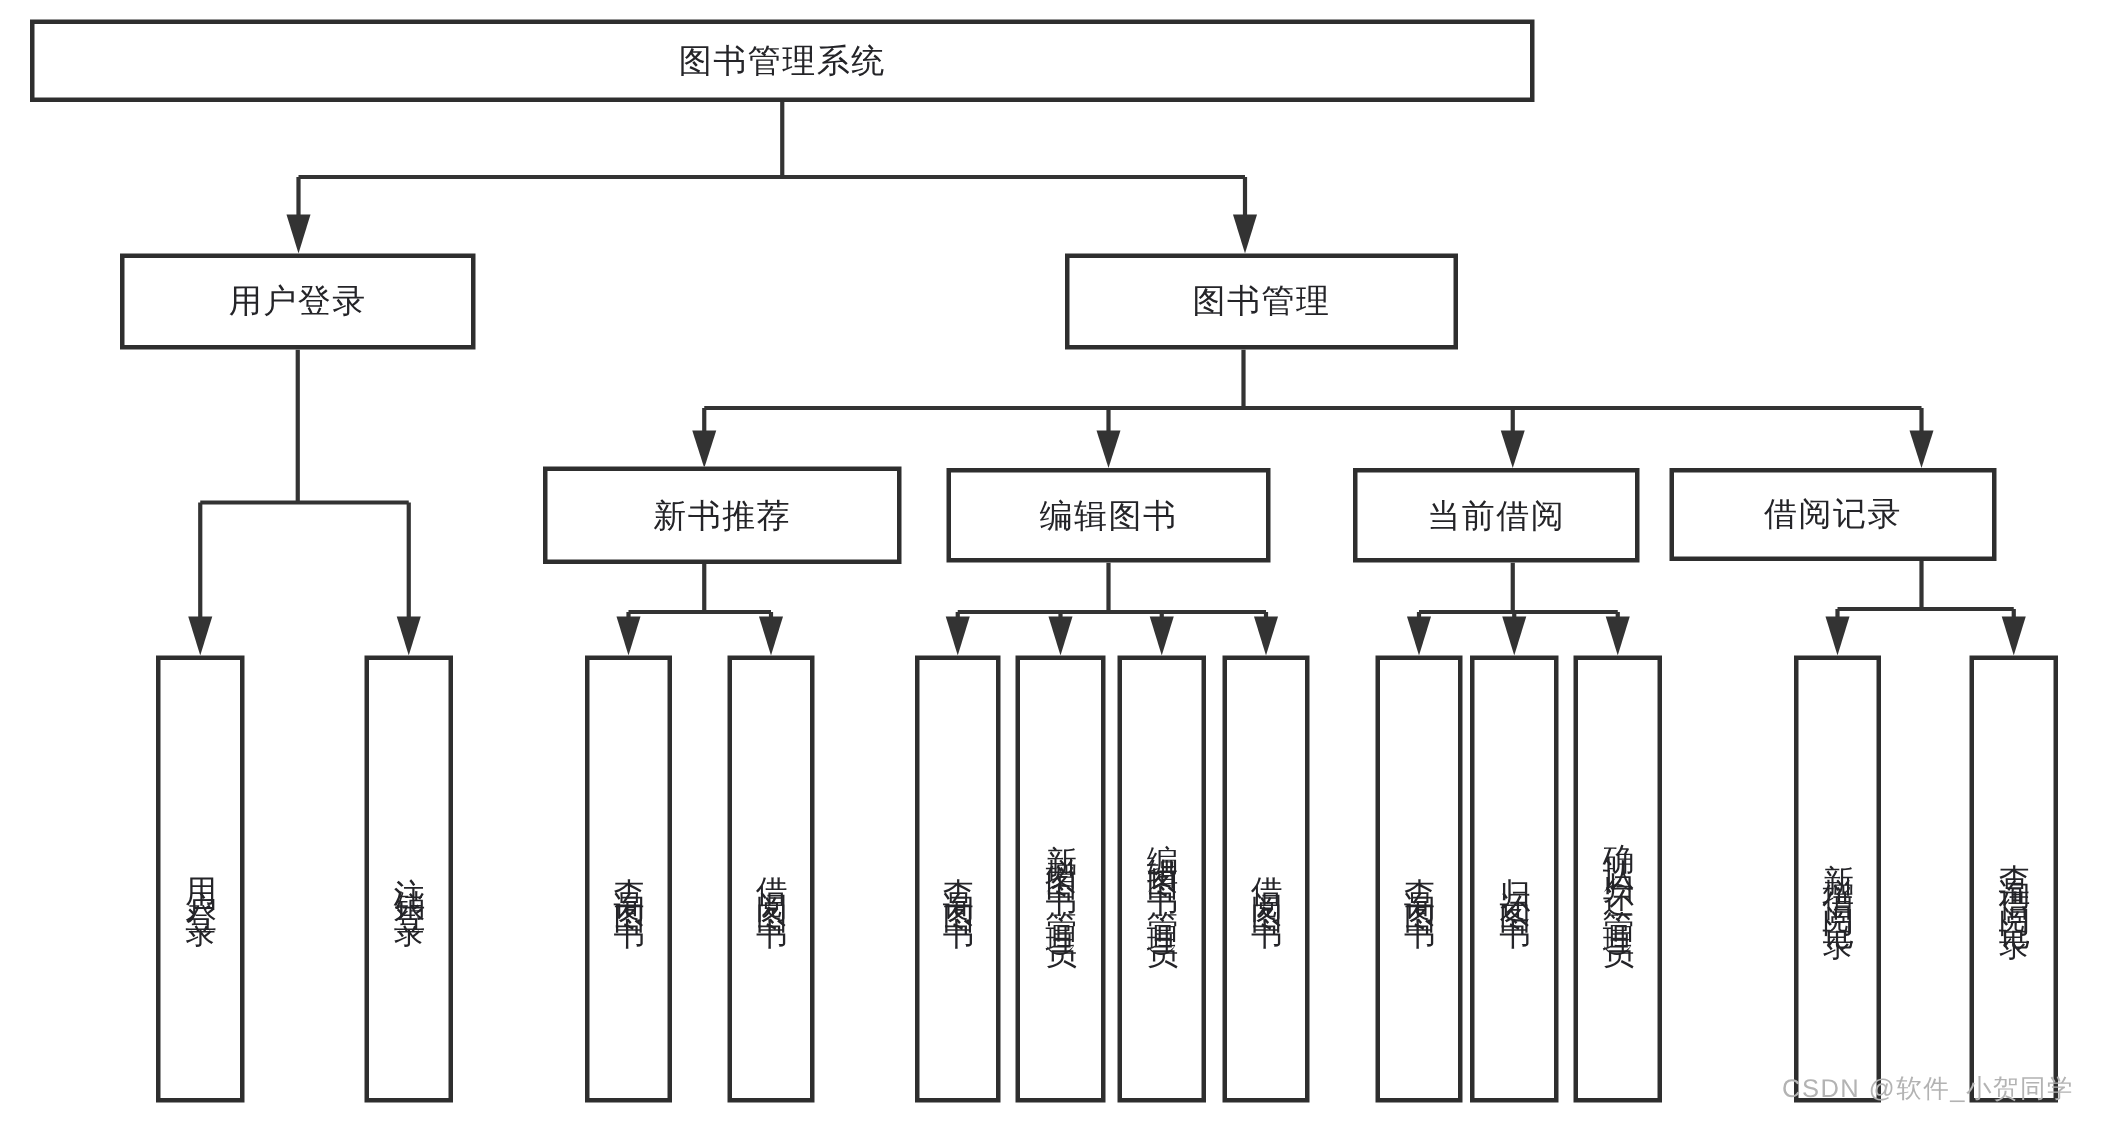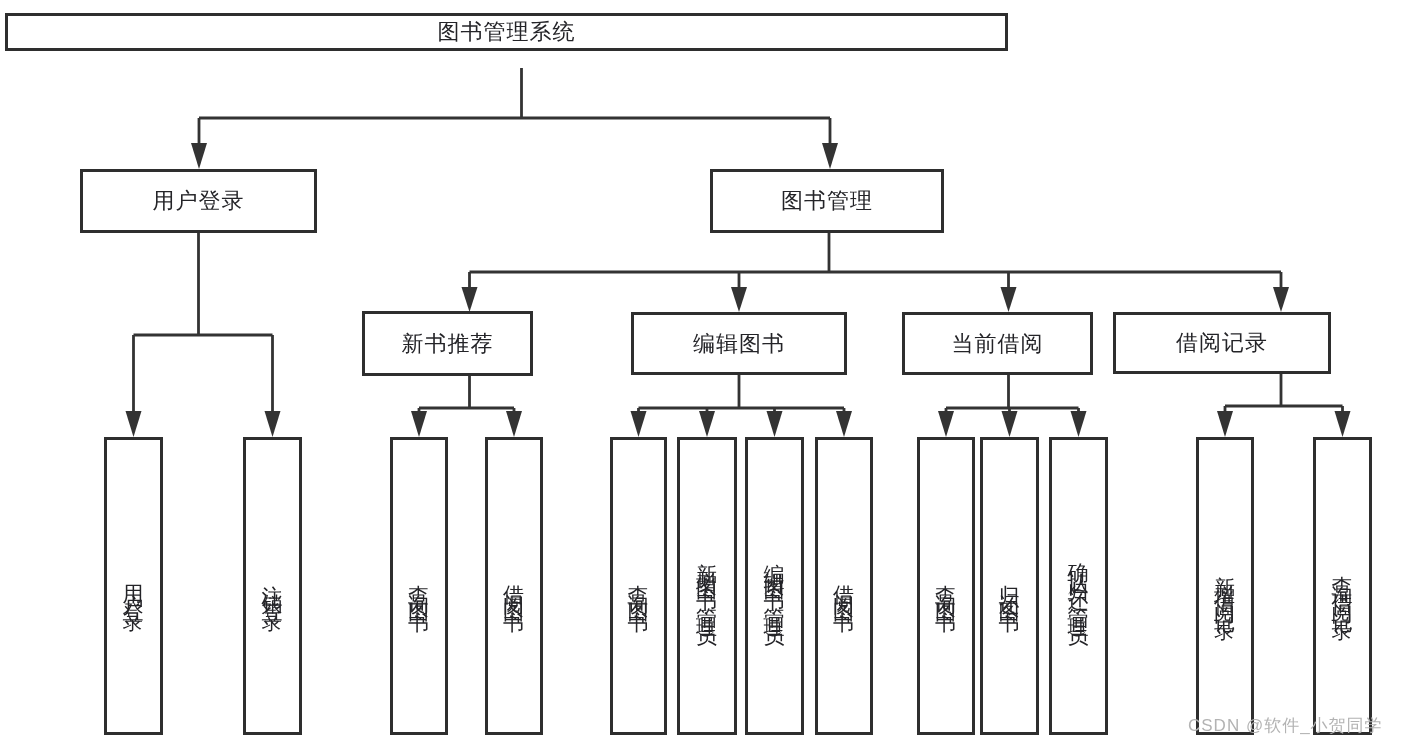--- a/index.html
+++ b/index.html
@@ -84,32 +84,32 @@
       <polygon points="774.5,437 766.5,411 782.5,411"></polygon>
       <polygon points="844,437 836,411 852,411"></polygon>
       <polygon points="946,437 938,411 954,411"></polygon>
       <polygon points="1009.5,437 1001.5,411 1017.5,411"></polygon>
       <polygon points="1078.5,437 1070.5,411 1086.5,411"></polygon>
       <polygon points="1225,437 1217,411 1233,411"></polygon>
       <polygon points="1342.5,437 1334.5,411 1350.5,411"></polygon>
     </g>
   </svg>
 
-  <div class="node hnode" style="left:5px; top:13px; width:1003px; height:38px;">
+  <div class="node hnode" style="left:20px; top:13px; width:1003px; height:55px;">
     <span>图书管理系统</span>
   </div>
 
   <div class="node hnode" style="left:80px; top:169px; width:237px; height:64px;">
     <span>用户登录</span>
   </div>
-  <div class="node hnode" style="left:710px; top:169px; width:234px; height:64px;">
+  <div class="node hnode" style="left:710px; top:169px; width:262px; height:64px;">
     <span>图书管理</span>
   </div>
 
-  <div class="node hnode" style="left:362px; top:311px; width:171px; height:65px;">
+  <div class="node hnode" style="left:362px; top:311px; width:239px; height:65px;">
     <span>新书推荐</span>
   </div>
   <div class="node hnode" style="left:631px; top:312px; width:216px; height:63px;">
     <span>编辑图书</span>
   </div>
   <div class="node hnode" style="left:902px; top:312px; width:191px; height:63px;">
     <span>当前借阅</span>
   </div>
   <div class="node hnode" style="left:1113px; top:312px; width:218px; height:62px;">
     <span>借阅记录</span>

